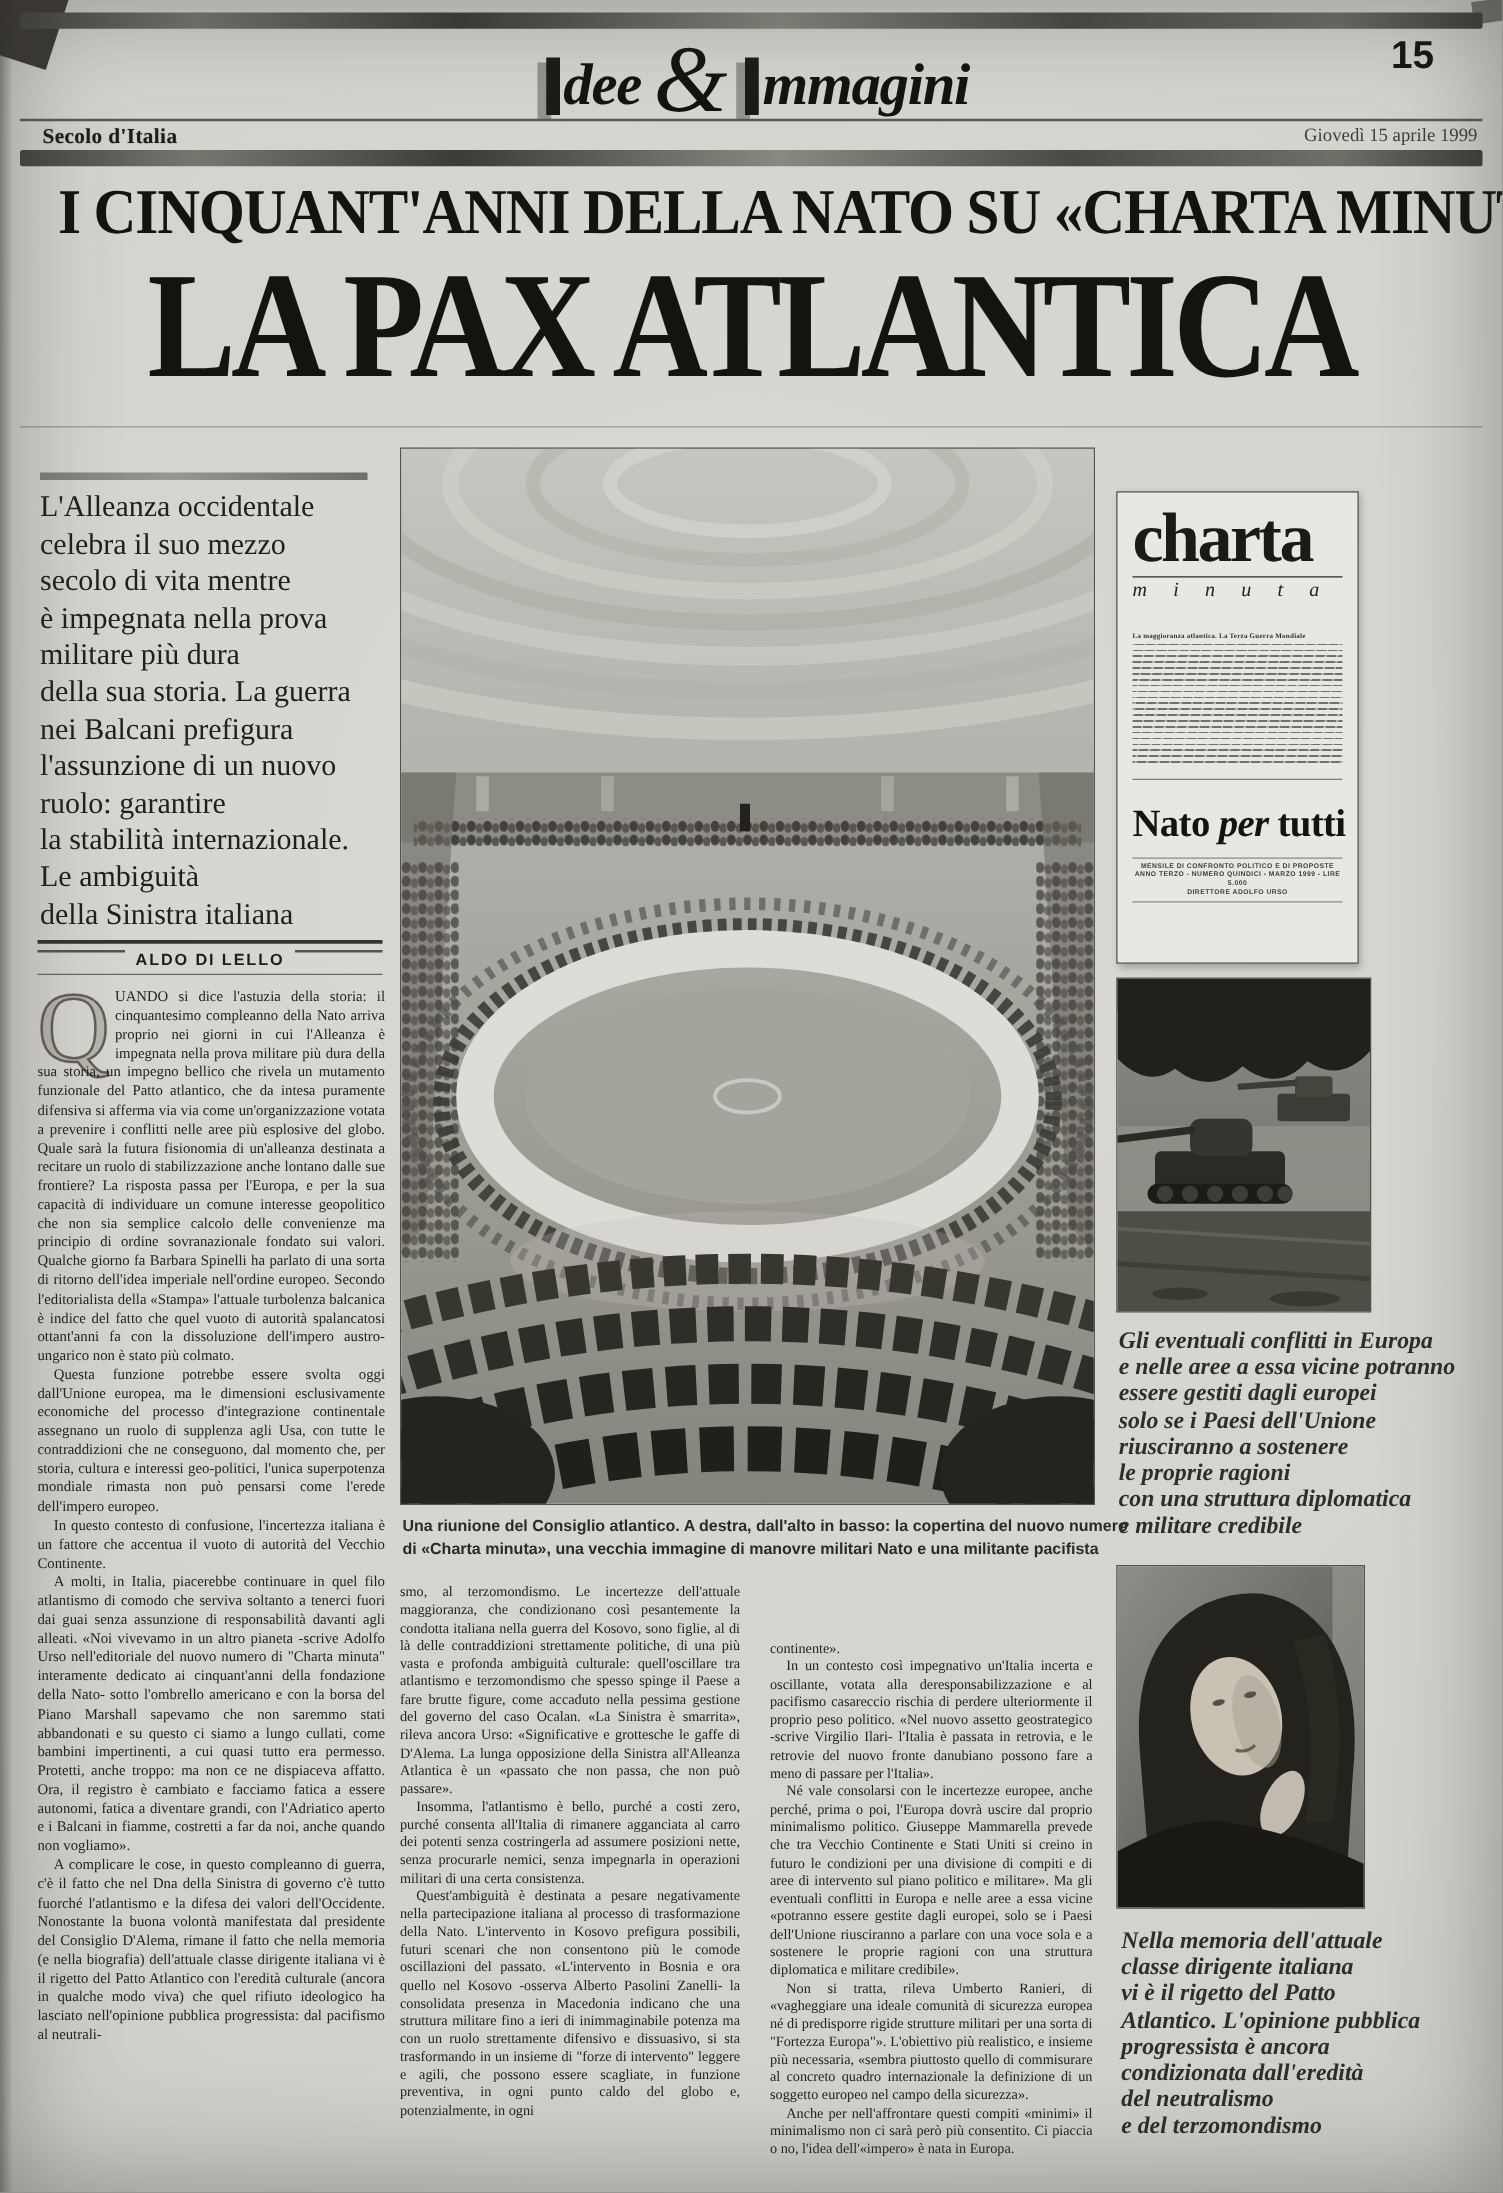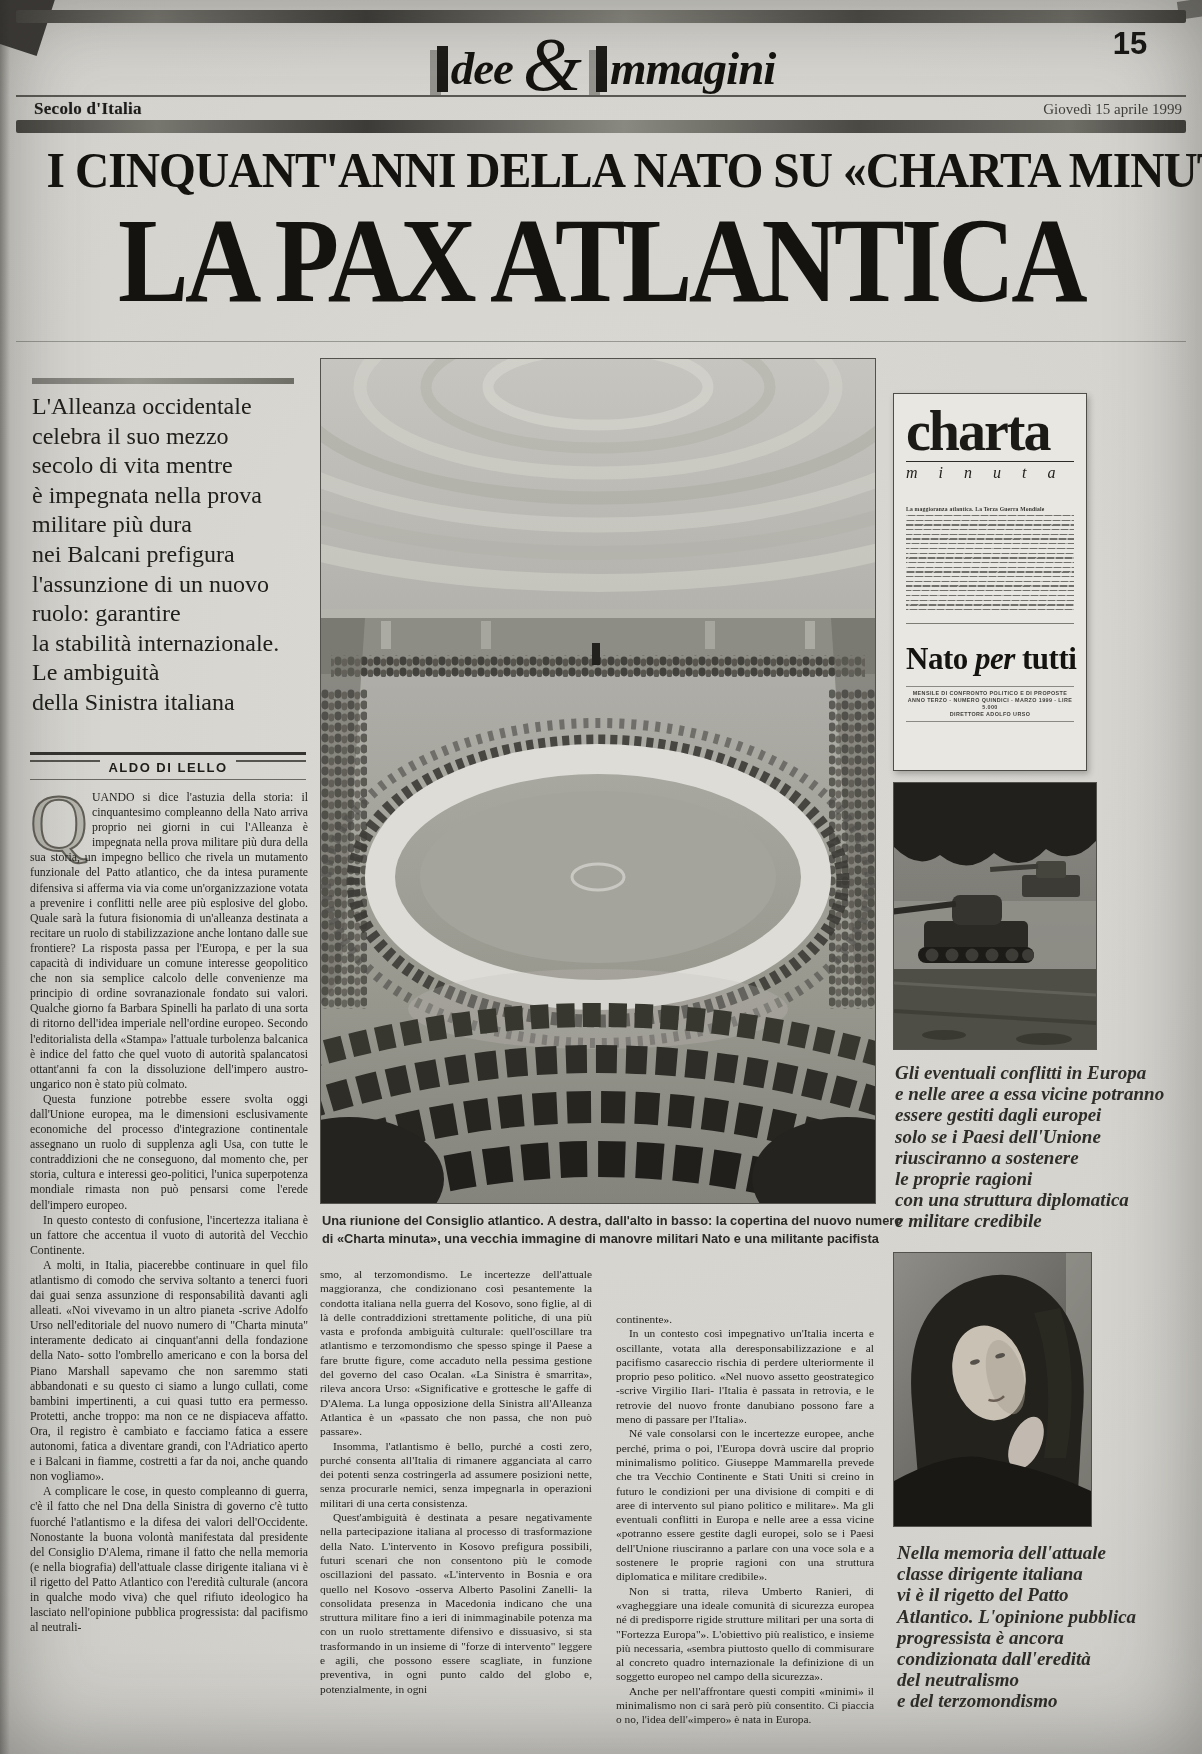--- a/index.html
+++ b/index.html
@@ -86,20 +86,21 @@
   </div>
   <div class="abs thinrule" style="left:16px;top:341px;width:1170px;height:1px;opacity:.5;"></div>
 
   <div class="abs" style="left:32px;top:378px;width:262px;height:6px;background:linear-gradient(90deg,#7e7d77,#97968f 40%,#6e6d66);"></div>
   <div class="abs standfirst" style="left:32px;top:392px;width:285px;">
     <div>L'Alleanza occidentale</div>
     <div>celebra il suo mezzo</div>
     <div>secolo di vita mentre</div>
     <div>è impegnata nella prova</div>
     <div>militare più dura</div>
+    <div>della sua storia. La guerra</div>
     <div>nei Balcani prefigura</div>
     <div>l'assunzione di un nuovo</div>
     <div>ruolo: garantire</div>
     <div>la stabilità internazionale.</div>
     <div>Le ambiguità</div>
     <div>della Sinistra italiana</div>
   </div>
 
   <div class="abs byline" style="left:30px;top:752px;width:276px;">
     <span class="ln"></span>

